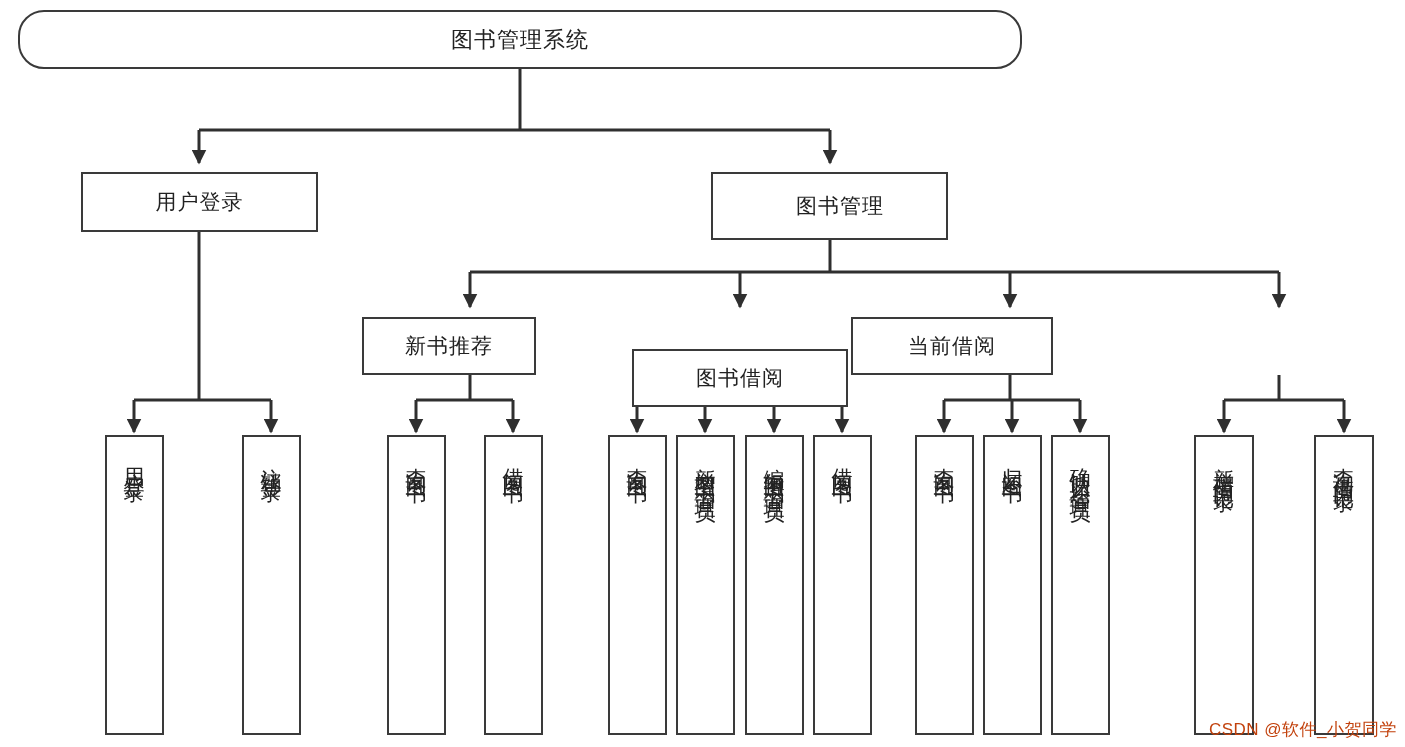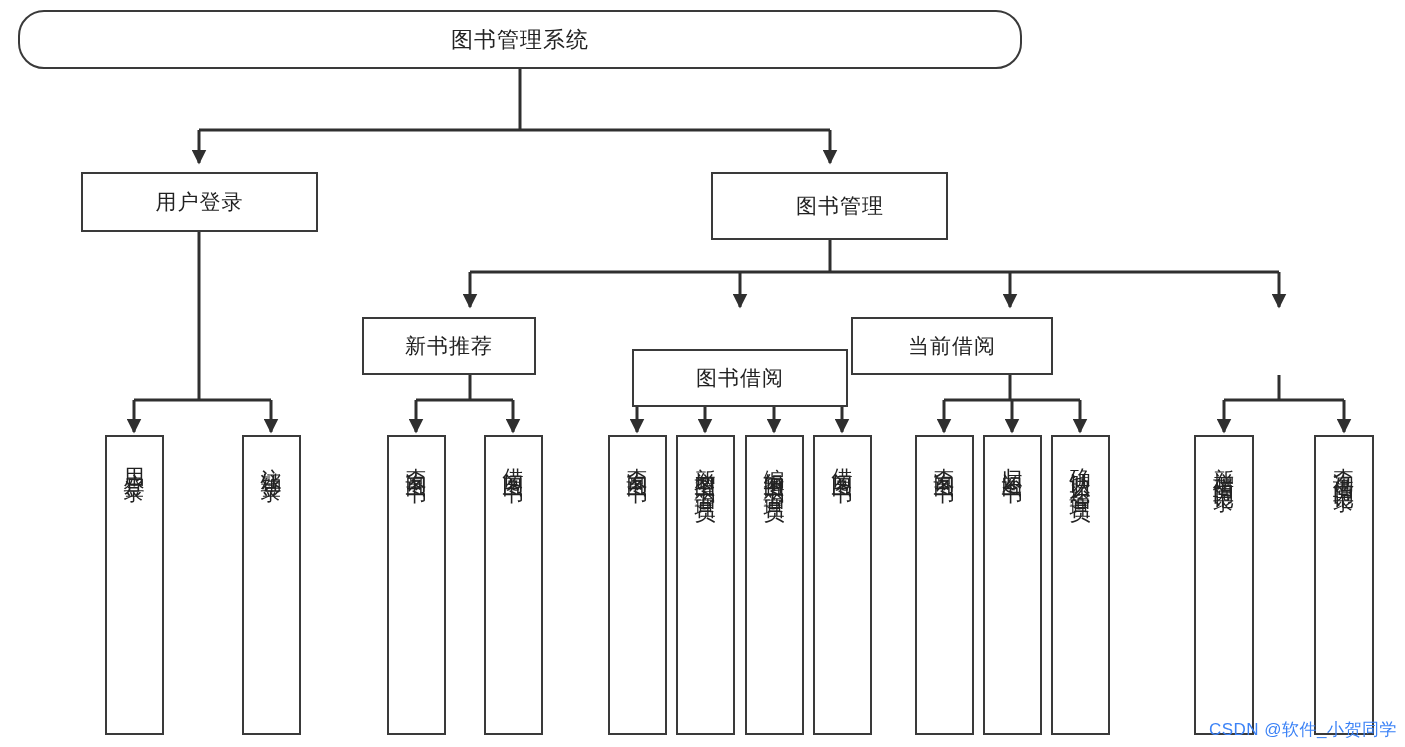--- a/index.html
+++ b/index.html
@@ -52,21 +52,21 @@
     white-space: nowrap;
   }
   .node.root {
     font-size: 22px;
   }
   .watermark {
     position: absolute;
     right: 8px;
     bottom: 6px;
     font-size: 17px;
-    color: #3b82f6;
+    color: #c2410c;
     white-space: nowrap;
     letter-spacing: 0.5px;
   }
 </style>
 </head>
 <body>
 
 <div id="canvas">
 
   <svg class="connectors" viewBox="0 0 1405 747" xmlns="http://www.w3.org/2000/svg">

